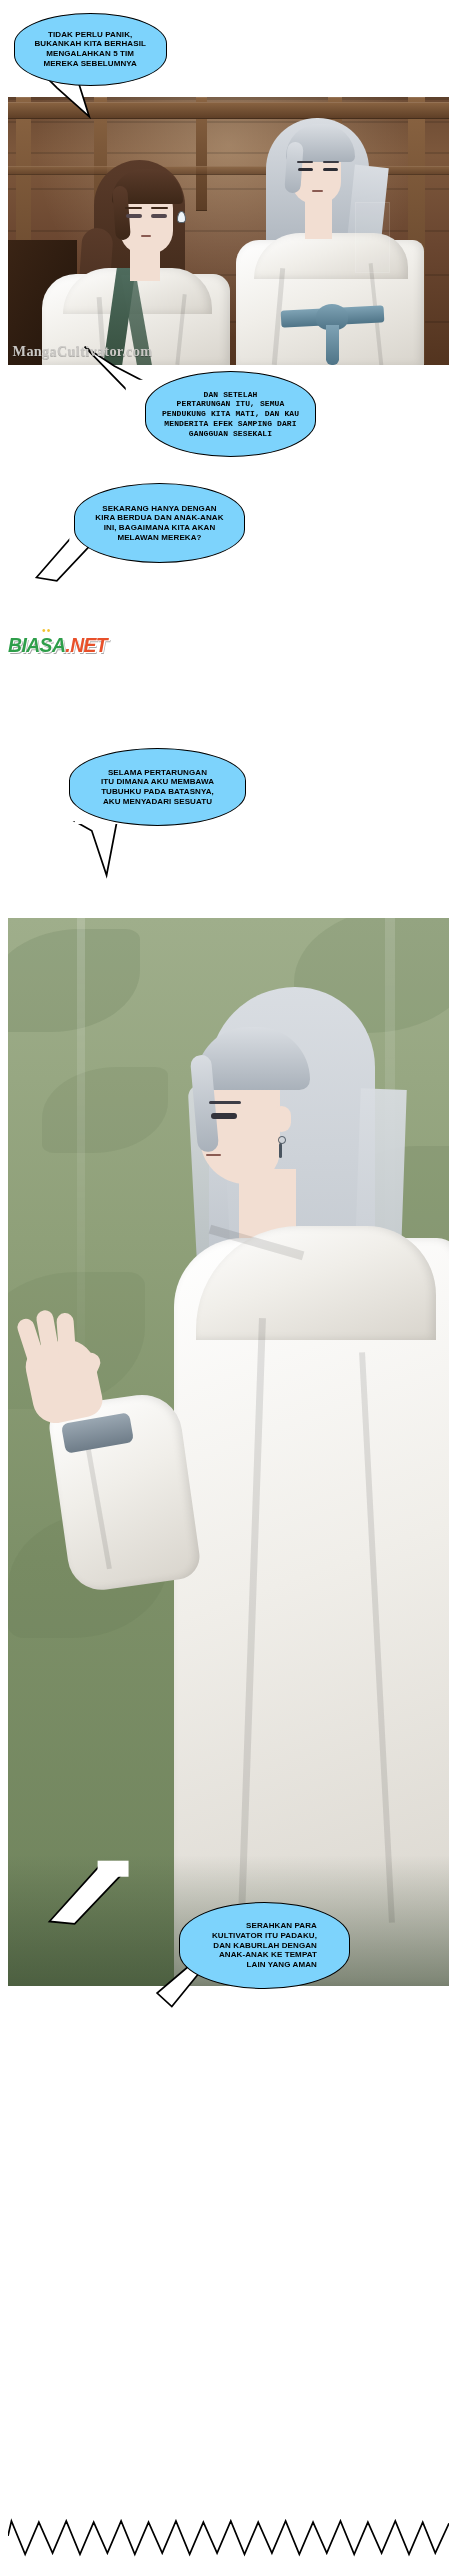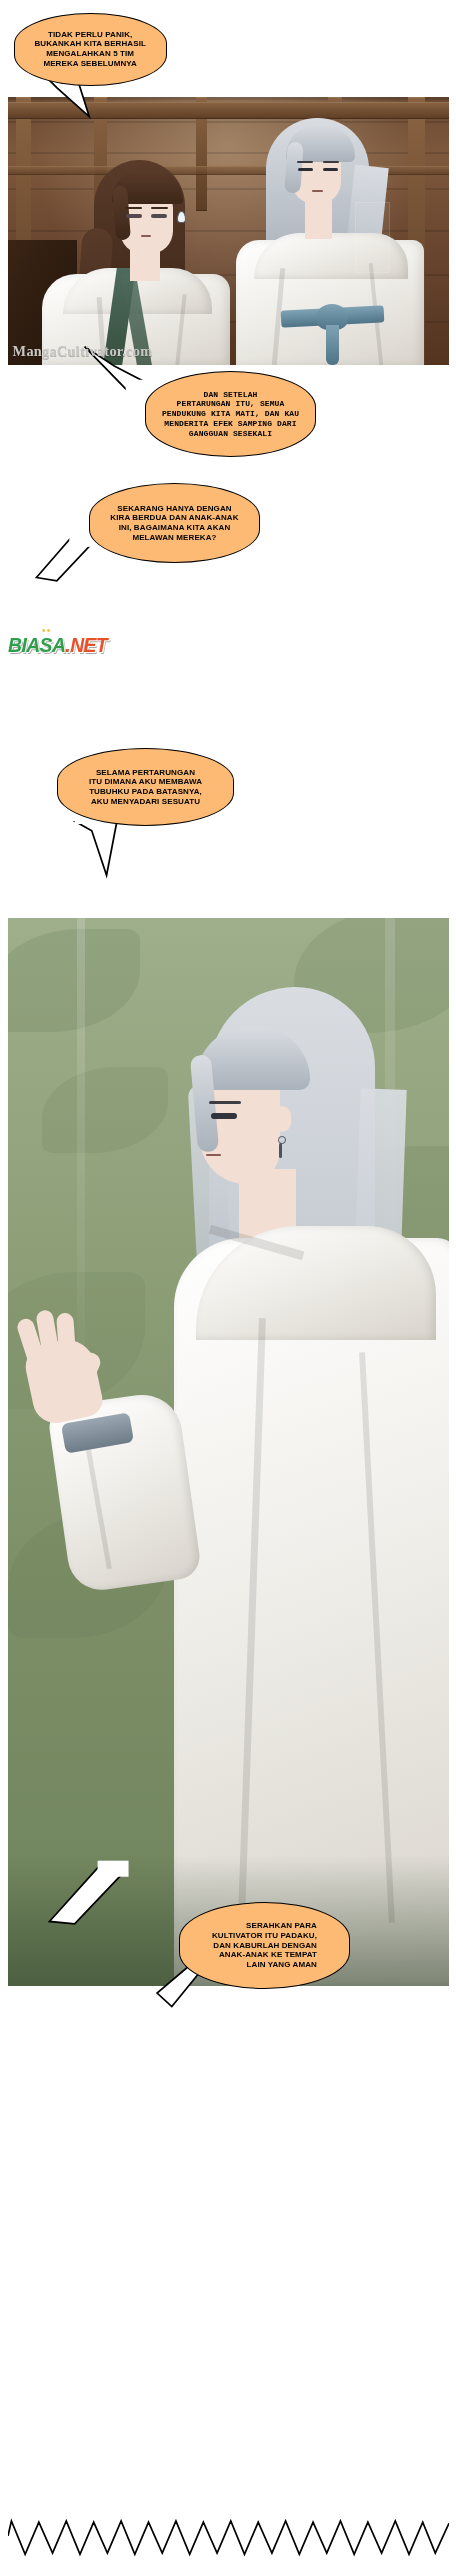--- a/index.html
+++ b/index.html
@@ -21,21 +21,21 @@
 
   
   .panel {
     position: absolute;
     overflow: hidden;
   }
 
   
   .bubble {
     position: absolute;
-    background: #fdba74;
+    background: #7dd3fc;
     border: 1.7px solid #000000;
     border-radius: 50% / 42%;
     display: flex;
     align-items: center;
     justify-content: center;
     text-align: center;
     box-sizing: border-box;
     z-index: 40;
   }
   .bubble .txt {
@@ -247,39 +247,39 @@
 MENDERITA EFEK SAMPING DARI
 GANGGUAN SESEKALI</div>
   </div>
 
   <div class="tail" style="left:34px; top:531px; width:74px; height:51px;">
     <svg width="74" height="51" viewBox="0 0 130 90">
       <polygon points="4,82 70,6 106,18 40,88" fill="#ffffff" stroke="#000" stroke-width="3"></polygon>
       <rect x="62" y="2" width="52" height="26" fill="#ffffff"></rect>
     </svg>
   </div>
-  <div class="bubble" style="left:89px; top:483px; width:171px; height:80px;">
+  <div class="bubble" style="left:74px; top:483px; width:171px; height:80px;">
     <div class="txt" style="font-size:8px;">SEKARANG HANYA DENGAN
 KIRA BERDUA DAN ANAK-ANAK
 INI, BAGAIMANA KITA AKAN
 MELAWAN MEREKA?</div>
   </div>
 
   <div class="wm-ngomik">
     <span class="dots">••</span>
     <span class="n1">BIASA</span><span class="n1 n2">.NET</span>
   </div>
 
   <div class="tail" style="left:69px; top:817px; width:74px; height:63px;">
     <svg width="74" height="63" viewBox="0 0 130 110">
       <polygon points="12,8 84,8 66,102 40,24" fill="#ffffff" stroke="#000" stroke-width="3"></polygon>
       <rect x="10" y="0" width="80" height="12" fill="#ffffff"></rect>
     </svg>
   </div>
-  <div class="bubble" style="left:57px; top:748px; width:177px; height:78px;">
+  <div class="bubble" style="left:69px; top:748px; width:177px; height:78px;">
     <div class="txt" style="font-size:8px;">SELAMA PERTARUNGAN
 ITU DIMANA AKU MEMBAWA
 TUBUHKU PADA BATASNYA,
 AKU MENYADARI SESUATU</div>
   </div>
 
   <div class="panel" id="panel2">
 
     <div class="leaf" style="left:-17px; top:11.4px; width:149px; height:103px; opacity:.35;"></div>
     <div class="leaf" style="left:286px; top:-11.4px; width:183px; height:126px; opacity:.30;"></div>

